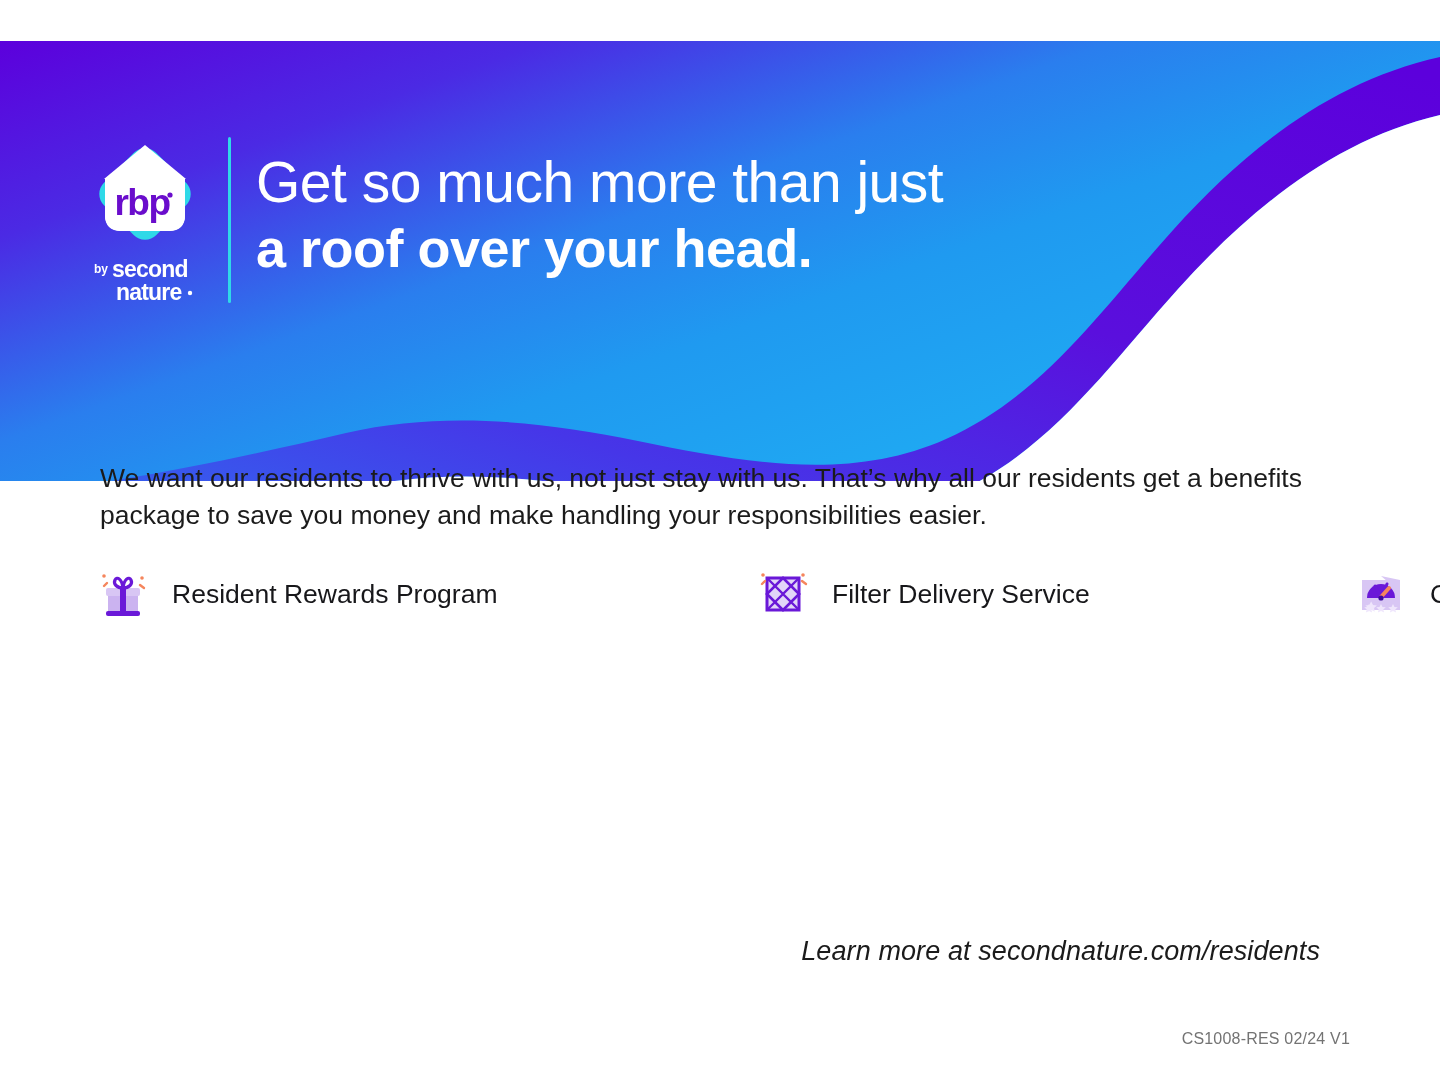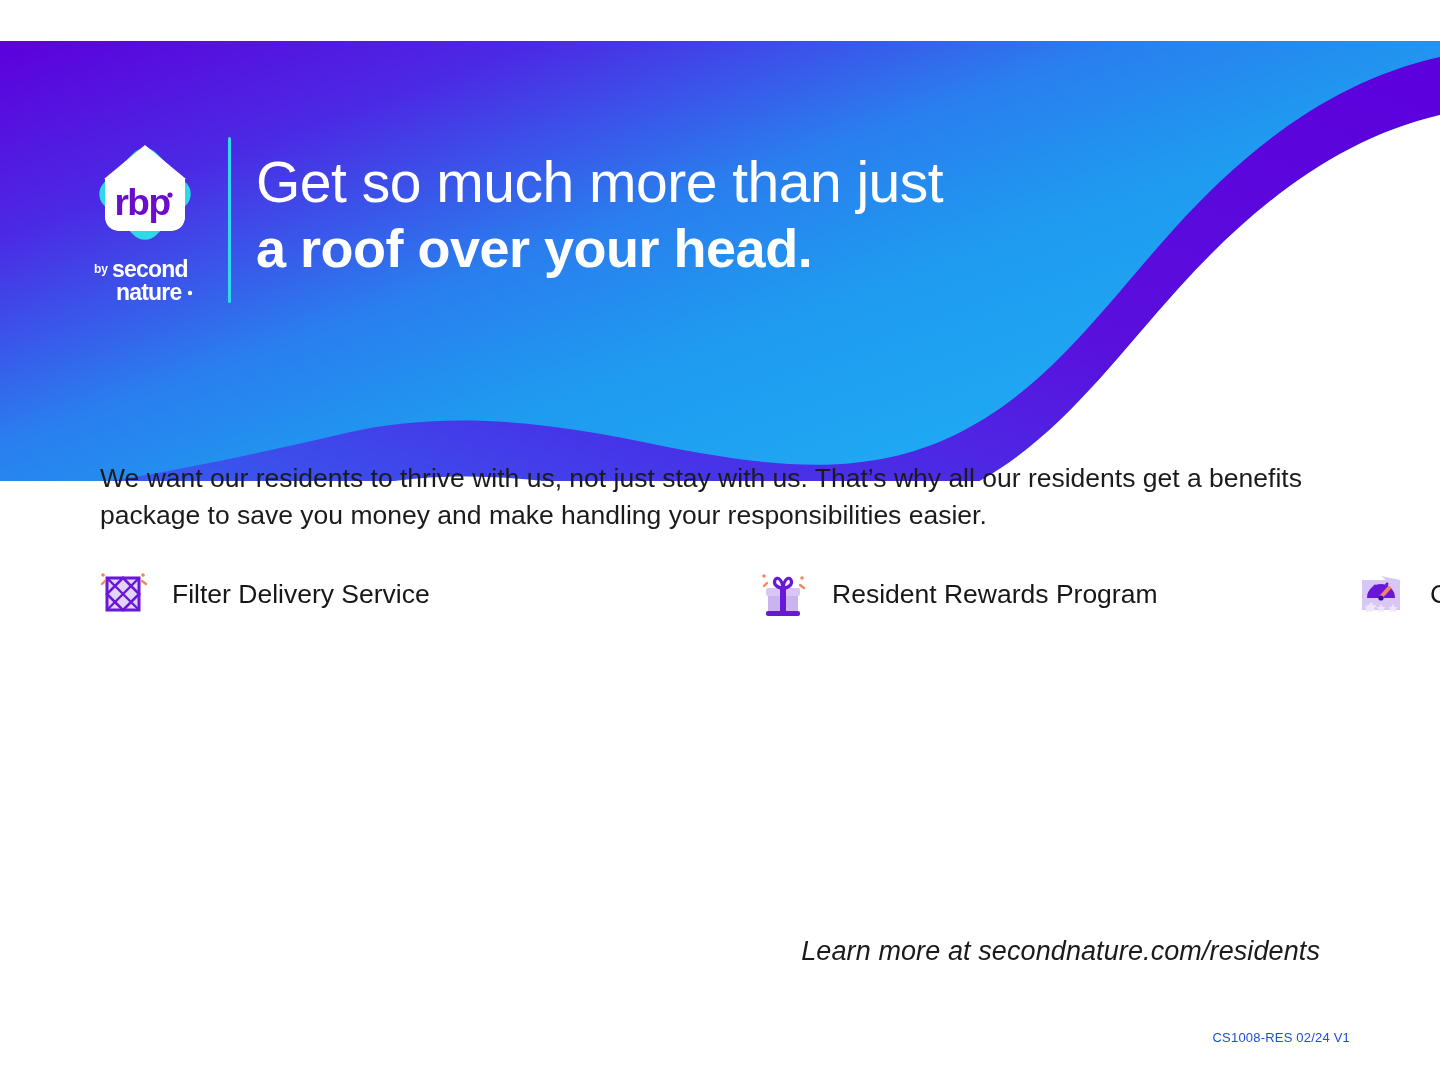--- a/index.html
+++ b/index.html
@@ -90,21 +90,21 @@
   }
 
   .learn-more {
     position:absolute; right:120px; top:936px;
     font-size:27px; font-style:italic; font-weight:400;
     color:#1b1b1b;
     letter-spacing:0.1px;
   }
   .doc-code {
     position:absolute; right:90px; top:1030px;
-    font-size:13px; color:#1d4ed8; font-weight:400;
+    font-size:16px; color:#737373; font-weight:400;
     letter-spacing:0.2px;
   }
 </style>
 </head>
 <body>
 
 <div class="hero">
   <svg class="hero-svg" viewBox="0 0 1440 440" preserveAspectRatio="none">
     <defs>
       <linearGradient id="gBlue" x1="0" y1="0" x2="1" y2="0.85">
@@ -260,49 +260,49 @@
   </div>
 </div>
 
 <p class="intro">We want our residents to thrive with us, not just stay with us. That’s why all our residents get a benefits package to save you money and make handling your responsibilities easier.</p>
 
 <div class="benefits">
 
   <div class="benefit">
     <span class="ic">
       <svg width="56" height="56" viewBox="0 0 56 56">
-        <rect x="11" y="11" width="34" height="34" fill="#e2d5f8"></rect>
-        <rect x="12" y="12" width="32" height="32" fill="none" stroke="#6a18d8" stroke-width="3"></rect>
-        <path d="M12 12 L28 28 L12 44 M44 12 L28 28 L44 44 M28 12 L12 28 L28 44 L44 28 Z" fill="none" stroke="#6a18d8" stroke-width="2.4"></path>
-        <path d="M12 28 L28 12 L44 28 L28 44 Z" fill="none" stroke="#6a18d8" stroke-width="2.4"></path>
-        <circle cx="8" cy="9" r="1.8" fill="#f5855c"></circle>
-        <circle cx="48" cy="9" r="1.8" fill="#f5855c"></circle>
-        <path d="M47 15 l4 3" stroke="#f5855c" stroke-width="2.4" stroke-linecap="round"></path>
-        <path d="M10 15 l-3 3" stroke="#f5855c" stroke-width="2.4" stroke-linecap="round"></path>
-      </svg>
-    </span>
-    <span class="lbl">Filter Delivery Service</span>
-  </div>
-
-  <div class="benefit">
-    <span class="ic">
-      <svg width="56" height="56" viewBox="0 0 56 56">
         <rect x="13" y="26" width="30" height="22" rx="2" fill="#cbb3f0"></rect>
         <rect x="11" y="22" width="34" height="8" rx="2" fill="#d8c6f4"></rect>
         <rect x="25" y="22" width="6" height="26" fill="#6a18d8"></rect>
         <rect x="11" y="45" width="34" height="5" rx="2" fill="#6a18d8"></rect>
         <path d="M28 22 C22 22 18 18 20 14 C22 10 27 13 28 22 Z" fill="none" stroke="#6a18d8" stroke-width="3.2" stroke-linejoin="round"></path>
         <path d="M28 22 C34 22 38 18 36 14 C34 10 29 13 28 22 Z" fill="none" stroke="#6a18d8" stroke-width="3.2" stroke-linejoin="round"></path>
         <circle cx="9" cy="10" r="1.8" fill="#f5855c"></circle>
         <circle cx="47" cy="12" r="1.8" fill="#f5855c"></circle>
         <path d="M45 19 l4 3" stroke="#f5855c" stroke-width="2.4" stroke-linecap="round"></path>
         <path d="M12 17 l-3 3" stroke="#f5855c" stroke-width="2.4" stroke-linecap="round"></path>
       </svg>
     </span>
     <span class="lbl">Resident Rewards Program</span>
+  </div>
+
+  <div class="benefit">
+    <span class="ic">
+      <svg width="56" height="56" viewBox="0 0 56 56">
+        <rect x="11" y="11" width="34" height="34" fill="#e2d5f8"></rect>
+        <rect x="12" y="12" width="32" height="32" fill="none" stroke="#6a18d8" stroke-width="3"></rect>
+        <path d="M12 12 L28 28 L12 44 M44 12 L28 28 L44 44 M28 12 L12 28 L28 44 L44 28 Z" fill="none" stroke="#6a18d8" stroke-width="2.4"></path>
+        <path d="M12 28 L28 12 L44 28 L28 44 Z" fill="none" stroke="#6a18d8" stroke-width="2.4"></path>
+        <circle cx="8" cy="9" r="1.8" fill="#f5855c"></circle>
+        <circle cx="48" cy="9" r="1.8" fill="#f5855c"></circle>
+        <path d="M47 15 l4 3" stroke="#f5855c" stroke-width="2.4" stroke-linecap="round"></path>
+        <path d="M10 15 l-3 3" stroke="#f5855c" stroke-width="2.4" stroke-linecap="round"></path>
+      </svg>
+    </span>
+    <span class="lbl">Filter Delivery Service</span>
   </div>
 
   <div class="benefit">
     <span class="ic">
       <svg width="56" height="56" viewBox="0 0 56 56">
         <rect x="9" y="14" width="38" height="30" fill="#d8c6f4"></rect>
         <path d="M28 10 L47 26 L47 14 Z" fill="#d8c6f4"></path>
         <path d="M14 32 A14 14 0 0 1 42 32 Z" fill="#6a18d8"></path>
         <path d="M28 32 L22 20" stroke="#6a18d8" stroke-width="3" stroke-linecap="round"></path>
         <path d="M28 32 L34 18" stroke="#6a18d8" stroke-width="3" stroke-linecap="round"></path>

